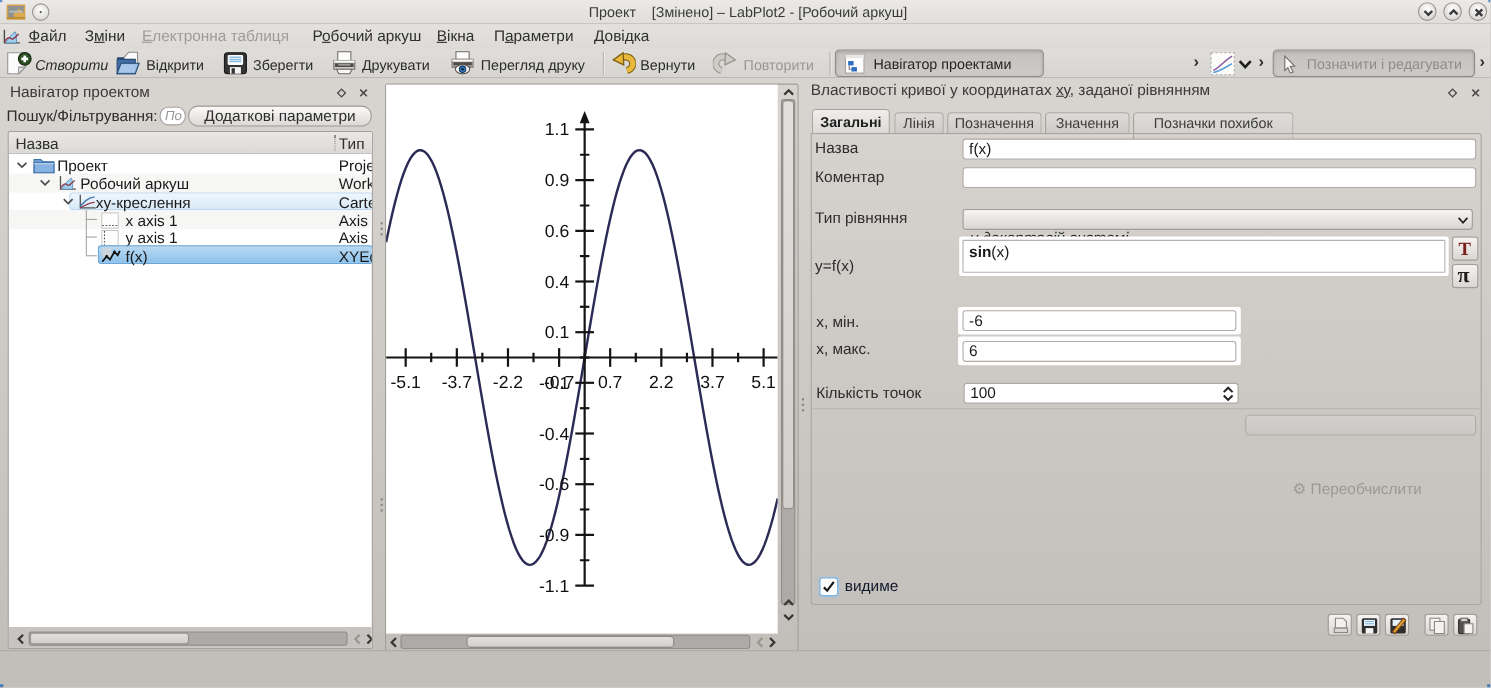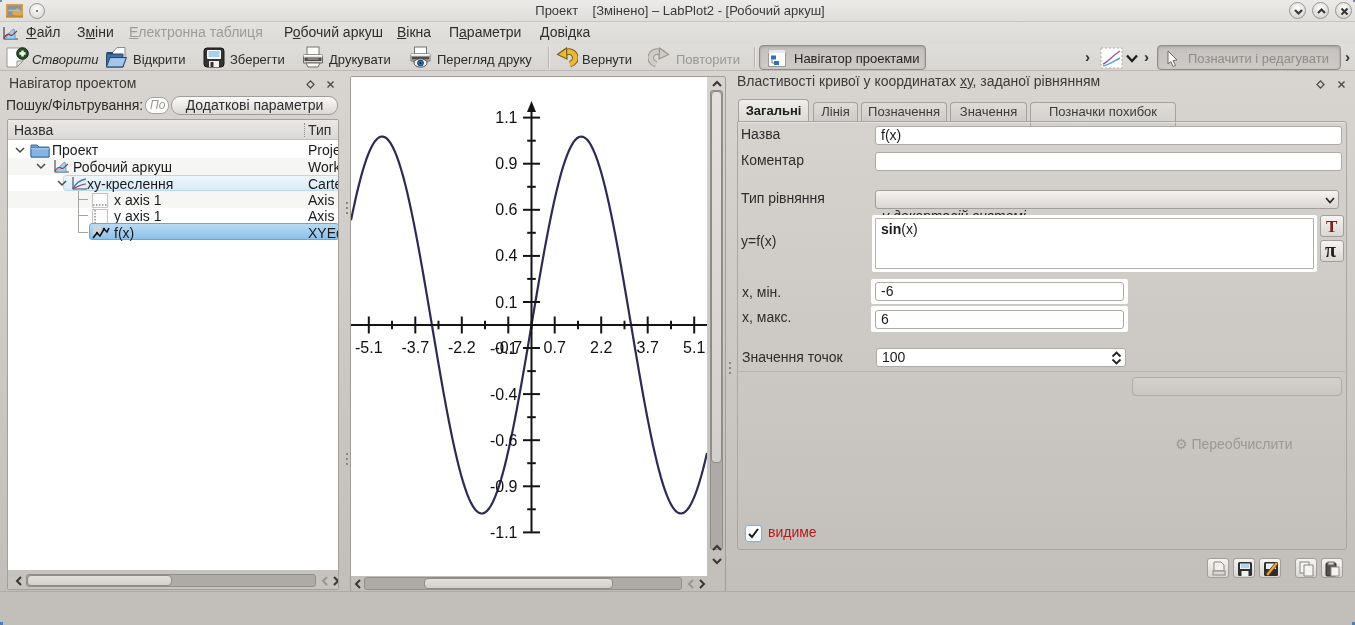--- a/index.html
+++ b/index.html
@@ -153,21 +153,21 @@
     <path d="M10.5 1 L1.5 7.5 L11 12 Z" fill="#e8b93a" stroke="#7e5e12" stroke-width="1.2"></path>
   </svg>
   <div class="tbtxt" style="left:582px;">Вернути</div>
   <svg class="abs" style="left:648px;top:3px;" width="22" height="21" viewBox="0 0 22 21">
     <path d="M14.5 6.5 C10 3.2 5 4.5 3.2 8.5 C1.7 12.5 4 16 8 17.2" fill="none" stroke="#98948f" stroke-width="6.6"></path>
     <path d="M14.5 6.5 C10 3.2 5 4.5 3.2 8.5 C1.7 12.5 4 16 8 17.2" fill="none" stroke="#cfccc8" stroke-width="4.6"></path>
     <path d="M11.5 1 L20.5 7.5 L11 12 Z" fill="#cfccc8" stroke="#98948f" stroke-width="1.2"></path>
   </svg>
   <div class="tbtxt" style="left:676px;color:#9a9896;">Повторити</div>
   <div class="tbsep" style="left:754px;"></div>
-  <div class="sunkbtn" style="left:759px;width:167px;">
+  <div class="sunkbtn" style="left:759px;width:190px;">
     <svg class="abs" style="left:8px;top:3px;" width="18" height="18" viewBox="0 0 18 18">
       <rect x="0.5" y="0.5" width="17" height="17" fill="#fff" stroke="#9a9a9a"></rect>
       <rect x="0.5" y="0.5" width="17" height="3.4" fill="#e9e7e5"></rect>
       <rect x="3" y="6.5" width="5" height="4" fill="#2f6fc0"></rect>
       <rect x="6" y="12" width="5" height="4" fill="#2f6fc0"></rect>
       <path d="M4 10.5 L4 14 L6 14" stroke="#777" fill="none"></path>
     </svg>
     <div class="abs" style="left:34px;top:5px;color:#252525;font-size:13px;">Навігатор проектами</div>
   </div>
   <div class="tbchev" style="left:1085px;">›</div>
@@ -400,56 +400,56 @@
 <div class="field" style="left:875px;top:152px;width:467px;height:19px;"></div>
 
 <div class="flabel" style="left:741px;top:190px;">Тип рівняння</div>
 <div class="btnraised" style="left:875px;top:190px;width:464px;height:19px;">
   <div class="abs" style="left:6px;top:17px;color:#1e1e1e;font-style:italic;">у декартовій системі</div>
   <svg class="abs" style="left:448px;top:5px;" width="12" height="9">
       <path d="M2 2 L6 6.5 L10 2" fill="none" stroke="#222" stroke-width="1.6"></path>
     </svg>
 </div>
 <div class="flabel" style="left:741px;top:233px;">y=f(x)</div>
-<div class="abs" style="left:872px;top:215px;width:445px;height:57px;background:#fff;border-radius:2px;text-align:center;">
+<div class="abs" style="left:872px;top:215px;width:445px;height:36px;background:#fff;border-radius:2px;text-align:center;">
   <div class="abs" style="left:3px;top:3px;right:3px;bottom:3px;border:1px solid #b5b1ae;border-radius:1px;"></div>
   <div class="abs" style="left:9px;top:6px;color:#1a1a1a;"><b>sin</b>(x)</div>
 </div>
 <div class="btnraised" style="left:1320px;top:215px;width:24px;height:22px;">
   <div class="abs" style="left:5px;top:1px;font-family:'Liberation Serif',serif;font-weight:bold;font-size:17px;color:#7a2018;">T</div>
 </div>
 <div class="btnraised" style="left:1320px;top:240px;width:24px;height:22px;">
   <div class="abs" style="left:4px;top:-2px;font-family:'Liberation Serif',serif;font-size:20px;font-weight:bold;color:#1e1e1e;">π</div>
 </div>
 
 <div class="flabel" style="left:742px;top:284px;">х, мін.</div>
 <div class="abs" style="left:871px;top:279px;width:257px;height:25px;background:#fff;border-radius:2px;"></div>
 <div class="field" style="left:875px;top:282px;width:249px;height:19px;line-height:17px;">-6</div>
 <div class="flabel" style="left:742px;top:309px;">х, макс.</div>
 <div class="abs" style="left:871px;top:306px;width:257px;height:26px;background:#fff;border-radius:2px;"></div>
 <div class="field" style="left:875px;top:310px;width:249px;height:19px;line-height:17px;">6</div>
 
-<div class="flabel" style="left:742px;top:349px;">Значення точок</div>
+<div class="flabel" style="left:742px;top:349px;">Кількість точок</div>
 <div class="field" style="left:876px;top:348px;width:250px;height:19px;line-height:17px;">100
   <svg class="abs" style="left:233px;top:2px;" width="13" height="14">
       <path d="M2.5 5.5 L6.5 1.5 L10.5 5.5" fill="none" stroke="#222" stroke-width="1.8"></path>
       <path d="M2.5 8.5 L6.5 12.5 L10.5 8.5" fill="none" stroke="#222" stroke-width="1.8"></path>
     </svg>
 </div>
 <div class="abs" style="left:739px;top:371px;width:606px;height:1px;background:#b8b4b1;"></div>
 <div class="abs" style="left:1132px;top:377px;width:210px;height:19px;border:1px solid #aeaaa7;border-radius:4px;background:linear-gradient(#d3d0cd,#c9c6c3);">
   <div class="abs" style="left:42px;top:10px;color:#9c9995;margin-top:48px;">⚙ Переобчислити</div>
 </div>
 
 <div class="abs" style="left:745px;top:525px;width:17px;height:17px;background:#fdfdfd;border:1px solid #7fb2d8;border-radius:3px;box-shadow:0 0 2px #9cc6e8;">
   <svg class="abs" style="left:1px;top:1px;" width="13" height="13">
       <path d="M2 7 L5 10 L11 2" fill="none" stroke="#1a1a1a" stroke-width="2"></path>
     </svg>
 </div>
-<div class="abs" style="left:768px;top:524px;color:#b91c1c;">видиме</div>
+<div class="abs" style="left:768px;top:524px;color:#0f172a;">видиме</div>
 
 <div class="btnraised" style="left:1207px;top:558px;width:22px;height:20px;">
     <svg class="abs" style="left:3px;top:2px;" width="16" height="16" viewBox="0 0 16 16">
       <path d="M3 1 L10 1 L13 4 L13 10 L3 10 Z" fill="#f2f1ef" stroke="#8a8784"></path>
       <rect x="2" y="10" width="12" height="4" fill="#dbd8d5" stroke="#8a8784"></rect>
     </svg>
   </div>
 <div class="btnraised" style="left:1233px;top:558px;width:22px;height:20px;">
     <svg class="abs" style="left:3px;top:2px;" width="16" height="16" viewBox="0 0 16 16">
       <rect x="1" y="1" width="14" height="14" rx="1.5" fill="#2e2e2e"></rect>

